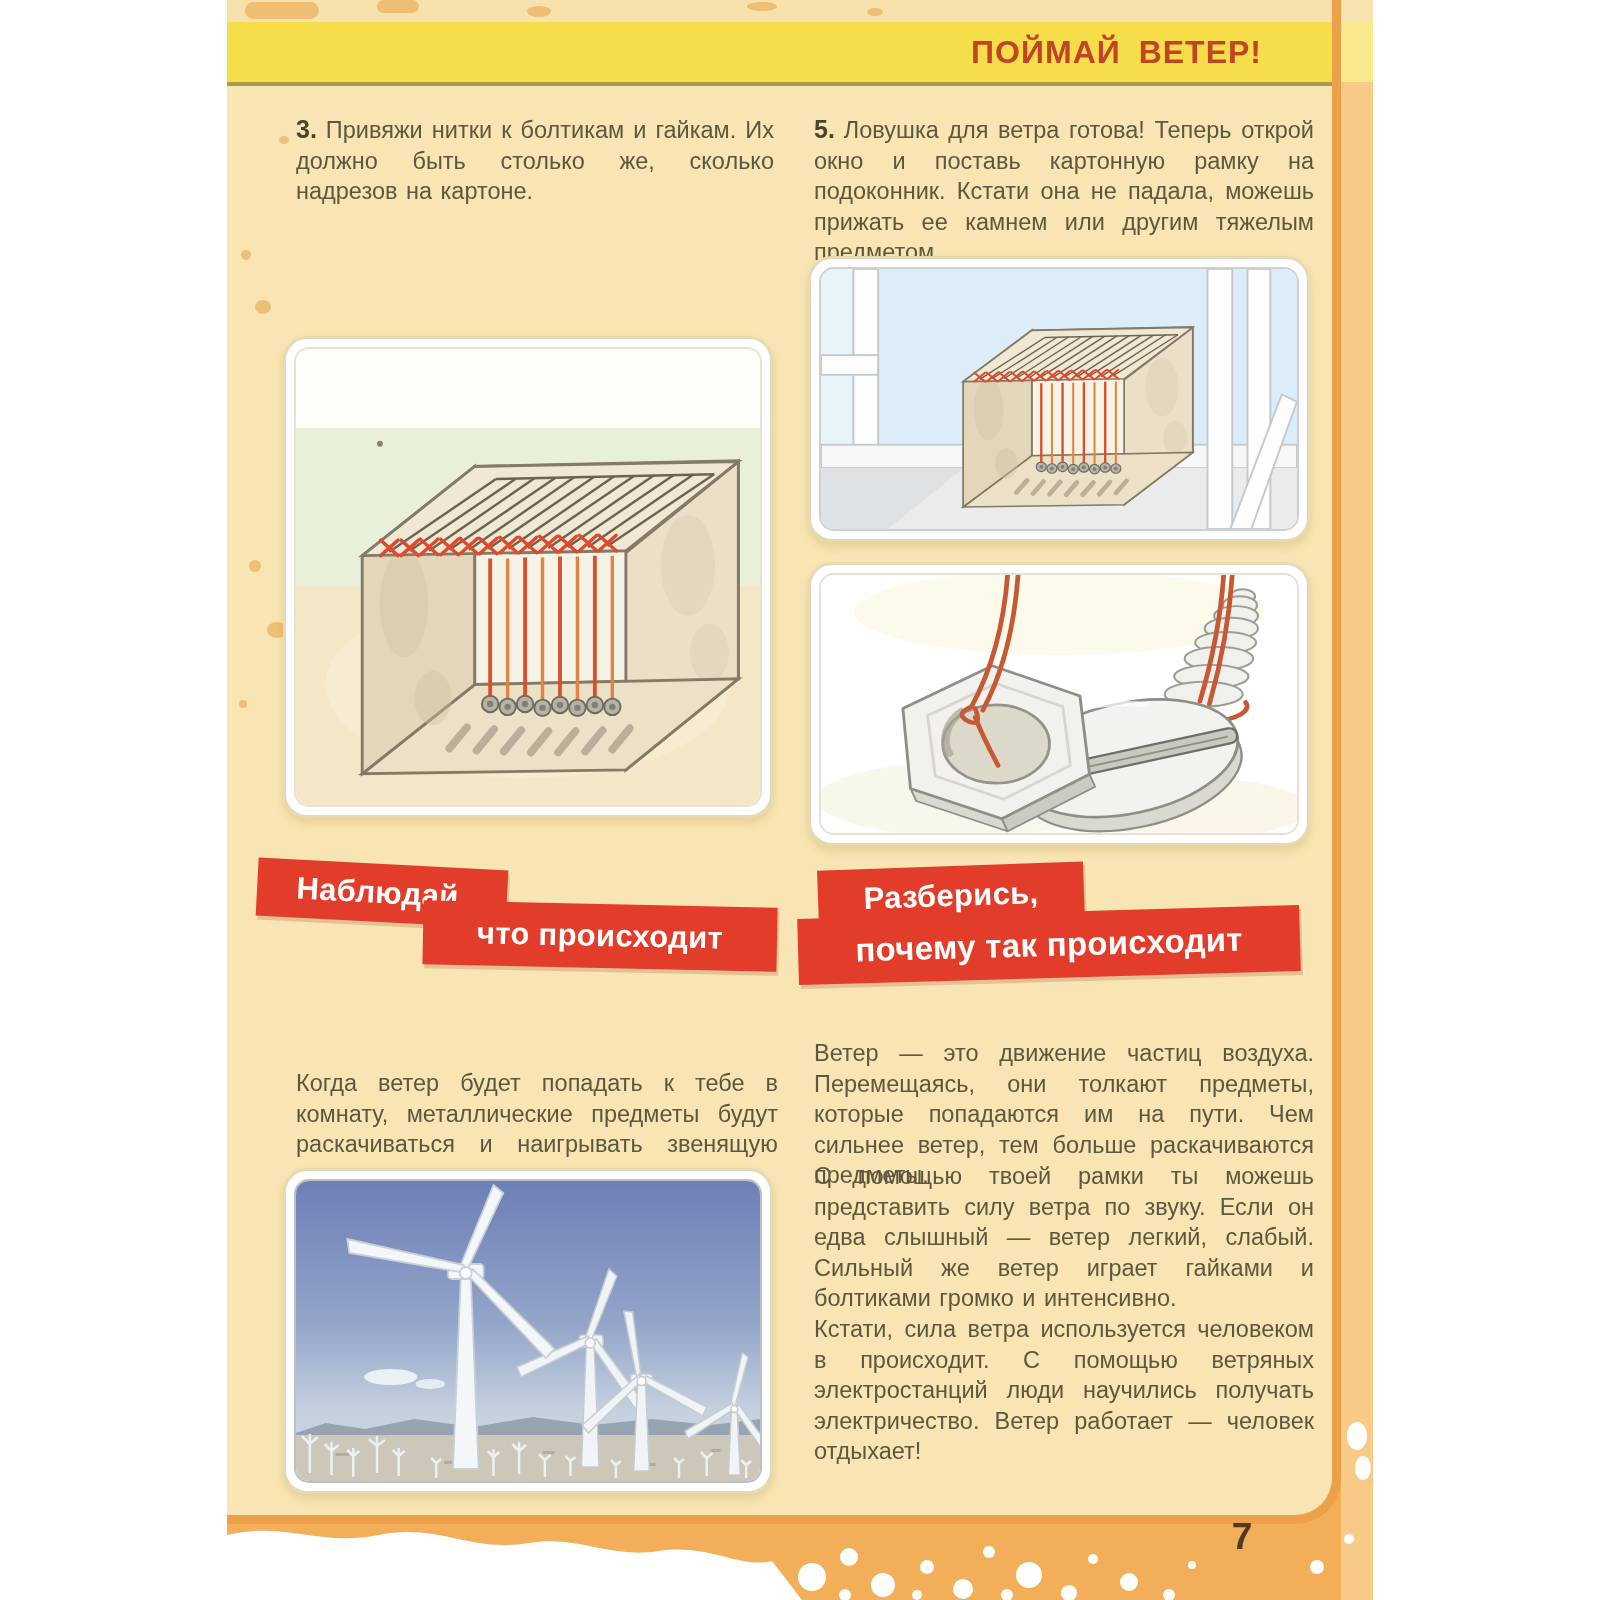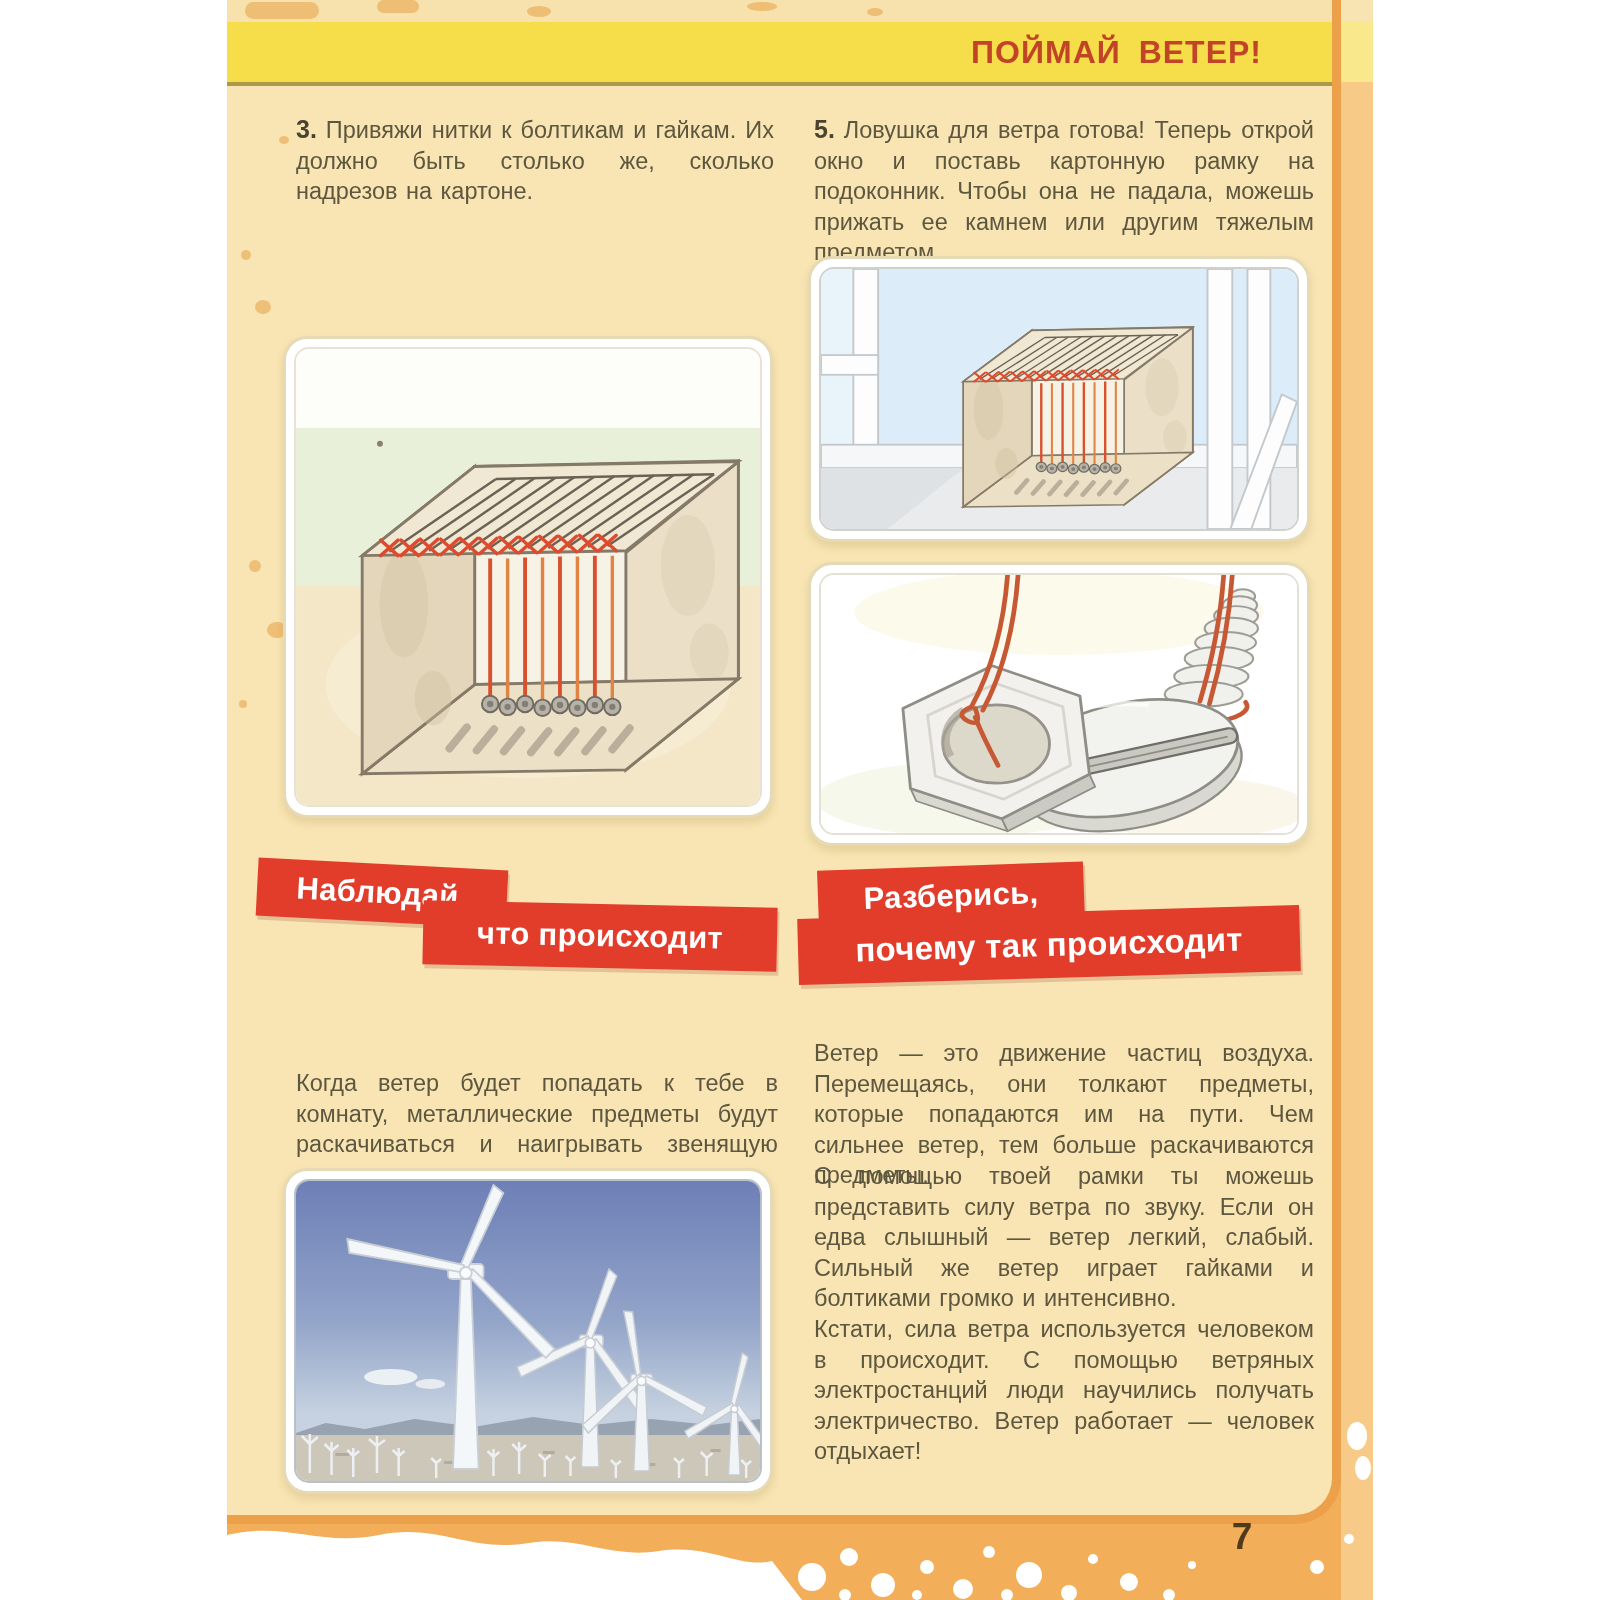--- a/index.html
+++ b/index.html
@@ -248,21 +248,21 @@
               <polygon points="172,92 166,86 200,4 210,12"></polygon>
               <polygon points="172,92 170,84 52,58 54,72"></polygon>
               <polygon points="172,92 179,88 262,168 253,177"></polygon>
               <circle cx="172" cy="92" r="6" fill="#fafcfd"></circle>
             </g>
           </svg>
         </div>
       </div>
 
       <p class="txt" style="left:581px;top:108px;width:500px;">
-        <b class="stepnum">5.</b><span>Ловушка для ветра готова! Теперь открой окно и поставь картонную рамку на подоконник. Чтобы она не падала, можешь прижать ее камнем или другим тяжелым предметом.</span>
+        <b class="stepnum">5.</b><span>Ловушка для ветра готова! Теперь открой окно и поставь картонную рамку на подоконник. Кстати она не падала, можешь прижать ее камнем или другим тяжелым предметом.</span>
       </p>
 
       <div class="frame" style="left:581px;top:256px;width:502px;height:286px;">
         <div class="art" style="border-color:#cfd2cc;">
           <svg viewBox="0 0 500 290" preserveAspectRatio="none">
             <rect width="500" height="290" fill="#dcecf8"></rect>
             <rect x="0" y="0" width="34" height="290" fill="#e9f3fa"></rect>
             <rect x="34" y="0" width="26" height="290" fill="#fdfdfd" stroke="#c3c8cc" stroke-width="2"></rect>
             <rect x="0" y="96" width="60" height="22" fill="#fdfdfd" stroke="#c3c8cc" stroke-width="2"></rect>
             <rect x="0" y="196" width="500" height="26" fill="#f6f7f8" stroke="#c3c8cc" stroke-width="2"></rect>

